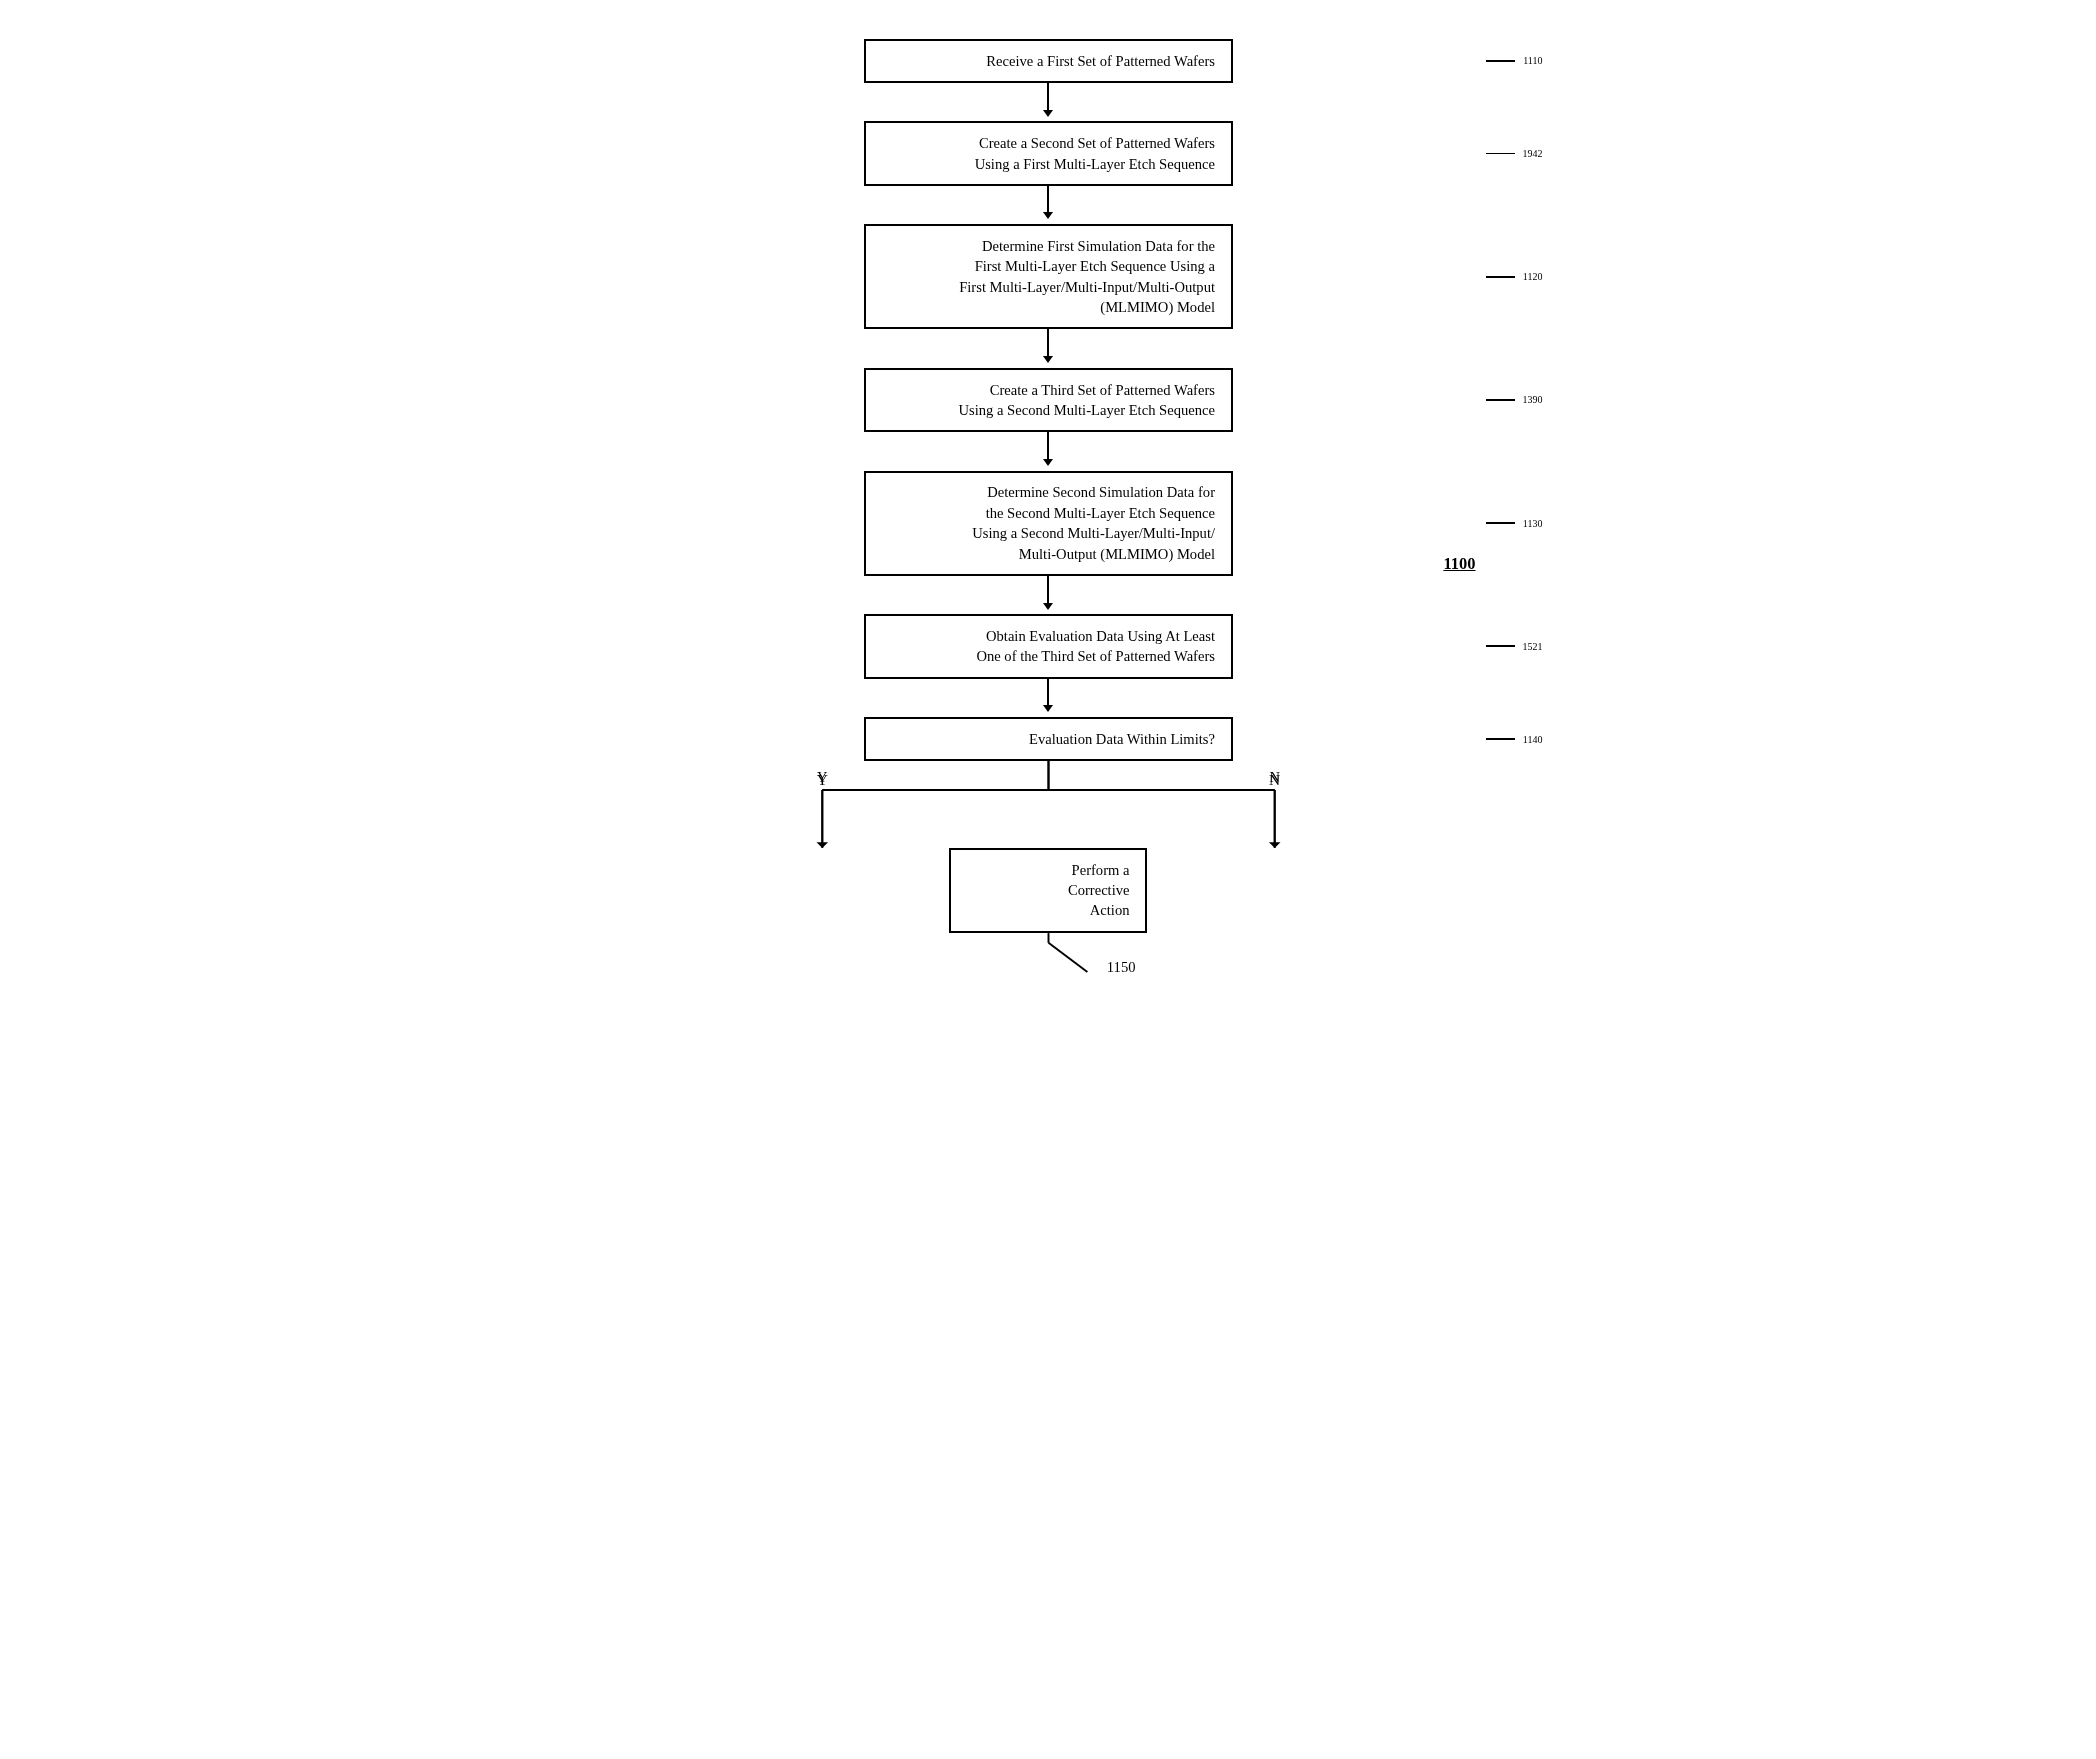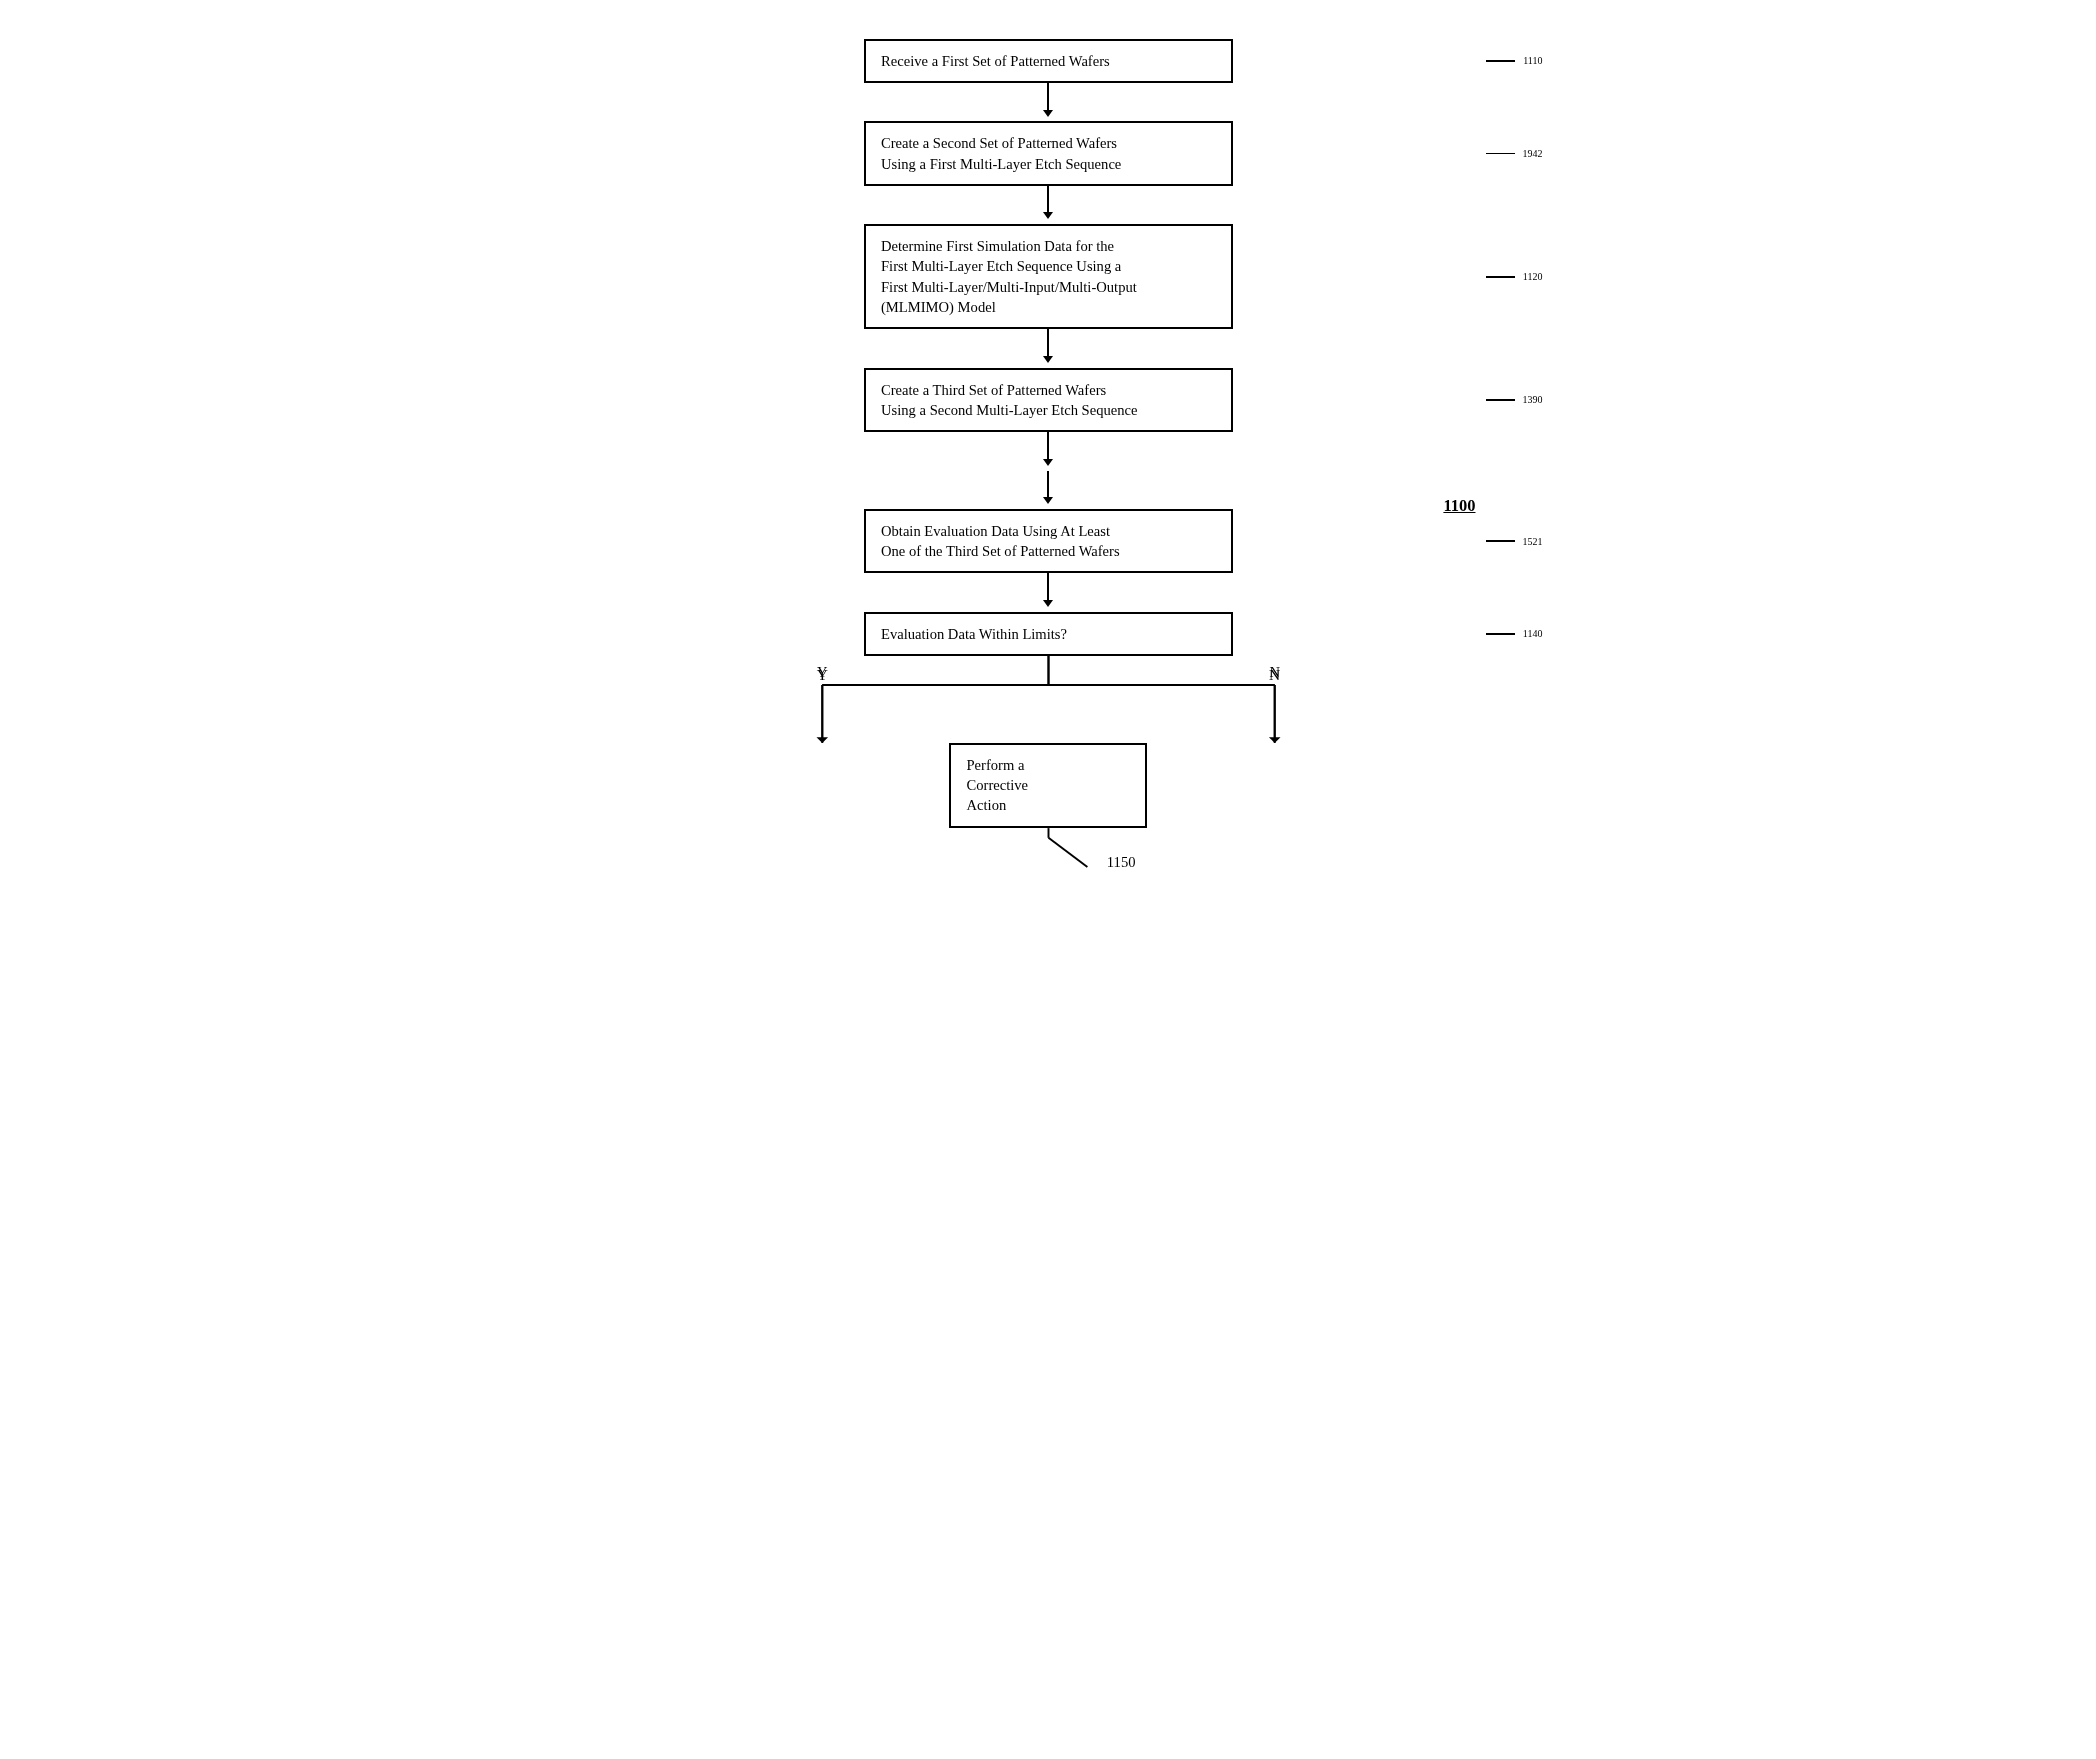--- a/index.html
+++ b/index.html
@@ -19,21 +19,21 @@
     .flowchart {
       display: flex;
       flex-direction: column;
       align-items: center;
       width: 100%;
       position: relative;
     }
     .box {
       border: 2.4px solid #000;
       background: #fff;
-      text-align: left;
+      text-align: right;
       font-size: 14.6px;
       font-weight: normal;
       line-height: 1.4;
       padding: 9.7px 15.5px;
     }
     .box-wide {
       width: 369px;
     }
     .connector {
       display: flex;
@@ -151,20 +151,29 @@
         <span class="tick"></span>
         <span>1390</span>
       </div>
     </div>
 
     <div class="connector">
       <div class="arrow-down" style="height:27px;"></div>
     </div>
     <div class="spacer"></div>
 
+    <div class="row-with-label">
+      <div class="box box-wide">
+        <span>Determine Second Simulation Data for<br>the Second Multi-Layer Etch Sequence<br>Using a Second Multi-Layer/Multi-Input/<br>Multi-Output (MLMIMO) Model</span>
+      </div>
+      <div class="label-ref">
+        <span class="tick"></span>
+        <span>1130</span>
+      </div>
+    </div>
 
     <div class="connector">
       <div class="arrow-down" style="height:27px;"></div>
     </div>
     <div class="spacer"></div>
 
     <div class="row-with-label">
       <div class="box box-wide">
         <span>Obtain Evaluation Data Using At Least<br>One of the Third Set of Patterned Wafers</span>
       </div>

